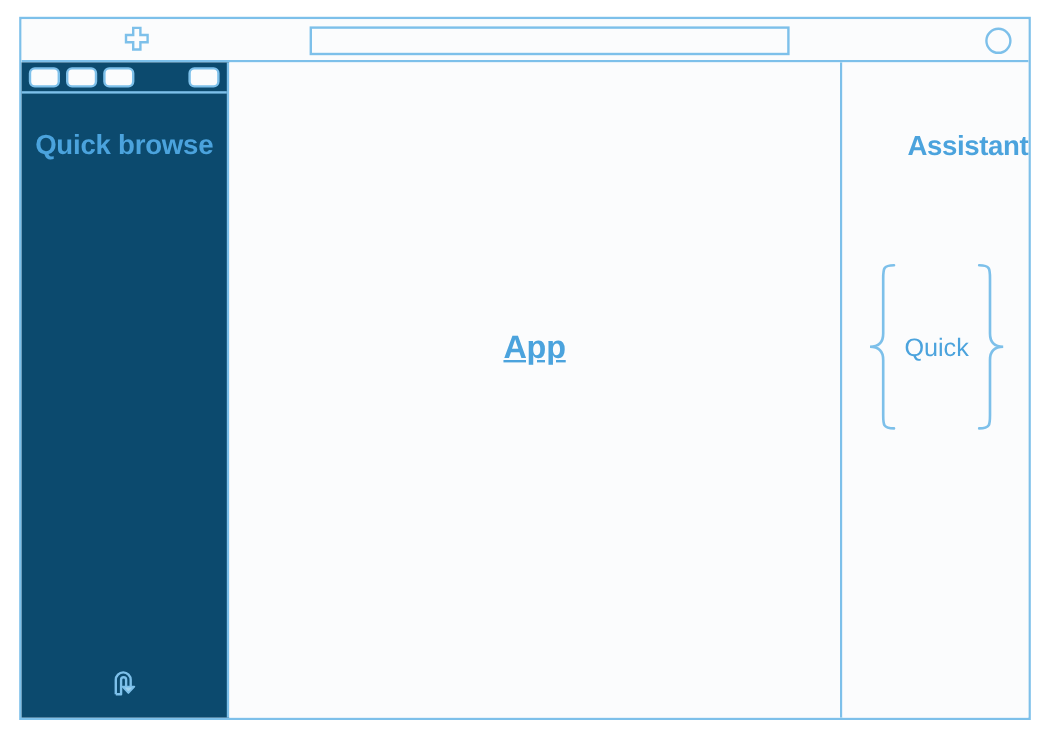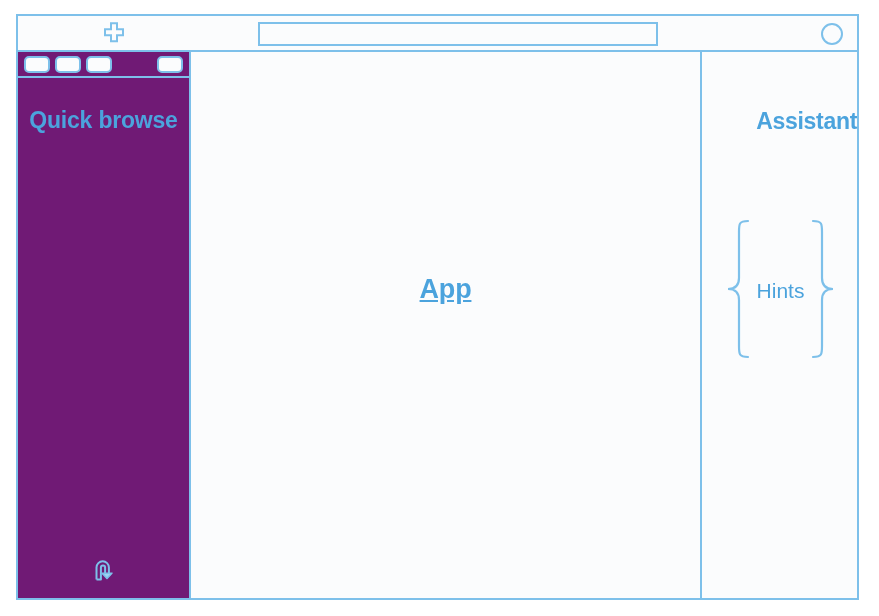--- a/index.html
+++ b/index.html
@@ -94,21 +94,21 @@
     display: flex;
   }
 
   
   .sidebar {
     position: relative;
     width: 173px;
     flex: 0 0 173px;
     box-sizing: border-box;
     border-right: 2px solid #7dc0ea;
-    background: #701a75;
+    background: #0c4a6e;
     display: flex;
     flex-direction: column;
   }
 
   .sidebar-tabbar {
     position: relative;
     height: 26px;
     flex: 0 0 26px;
     box-sizing: border-box;
     border-bottom: 2px solid #7dc0ea;
@@ -280,21 +280,21 @@
       <div class="assistant">
         <div class="assistant-title">Assistant</div>
 
         <div class="hints-block">
           <span class="brace">
             <svg width="26" height="142" viewBox="0 0 26 142" aria-hidden="true">
               <path d="M23 3 C14 3 14 6 14 14 L14 60 C14 68 10 71 3 71 C10 71 14 74 14 82 L14 128 C14 136 14 139 23 139" fill="none" stroke="#7dc0ea" stroke-width="2.2" stroke-linecap="round"></path>
             </svg>
           </span>
 
-          <span class="hints-label">Hints</span>
+          <span class="hints-label">Quick</span>
 
           <span class="brace">
             <svg width="26" height="142" viewBox="0 0 26 142" aria-hidden="true">
               <path d="M3 3 C12 3 12 6 12 14 L12 60 C12 68 16 71 23 71 C16 71 12 74 12 82 L12 128 C12 136 12 139 3 139" fill="none" stroke="#7dc0ea" stroke-width="2.2" stroke-linecap="round"></path>
             </svg>
           </span>
         </div>
       </div>
 
     </div>

